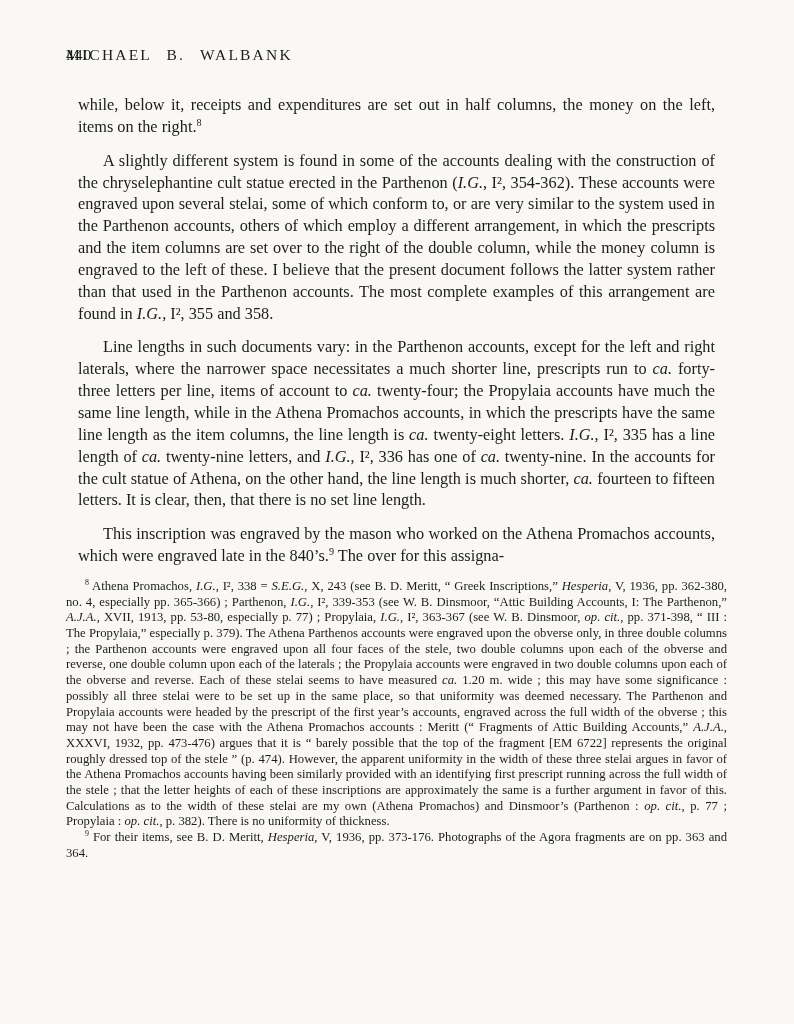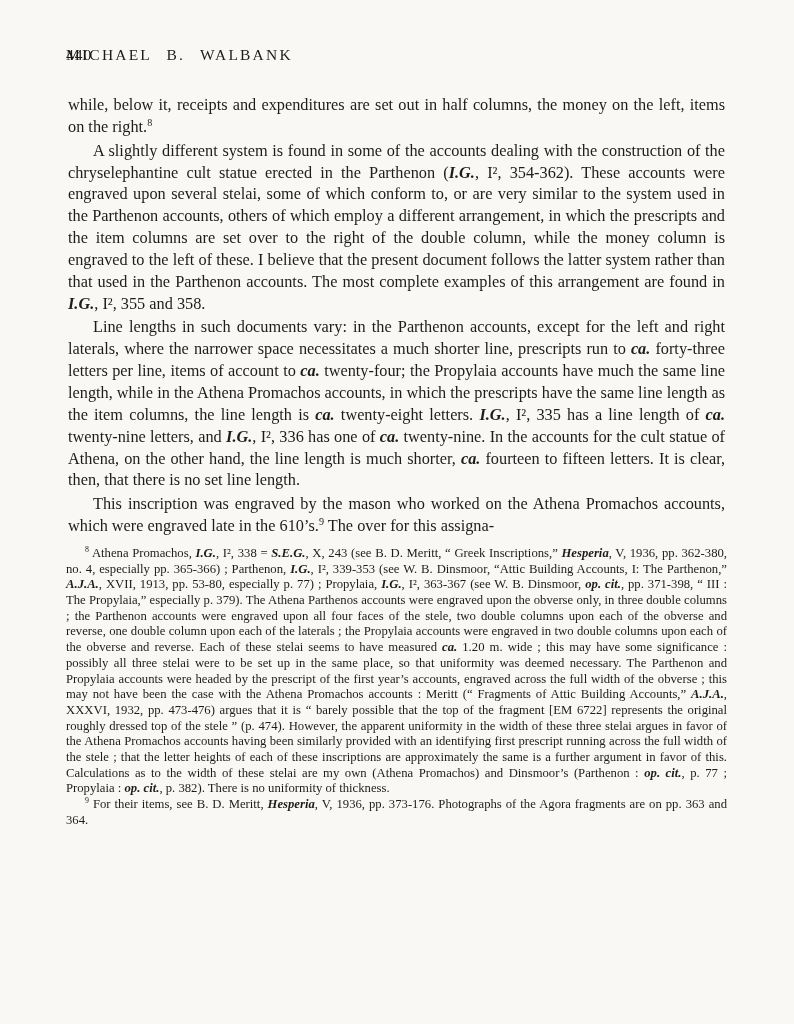--- a/index.html
+++ b/index.html
@@ -29,50 +29,50 @@
     text-align:left;
     letter-spacing:2.2px;
     word-spacing:9px;
   }
   .body-text{
     margin-top:28px;
     font-size:16.3px;
     line-height:21.85px;
     text-align:justify;
   }
-  .body-text p{margin:2px;}
+  .body-text p{margin:12px;}
   .para{text-indent:25px;}
   .para.no-indent{text-indent:0;}
   .footnotes{
     margin-top:9px;
     font-size:12.7px;
     line-height:15.7px;
     text-align:justify;
   }
   .footnotes p{margin:0;text-indent:19px;}
-  .it{font-style:italic;font-weight:bold;}
+  .it{font-style:italic;}
   sup.fn-ref{
     font-size:62%;
     line-height:0;
     vertical-align:super;
   }
 </style>
 </head>
 <body>
 
 <div class="page">
   <header class="running-head">
     <span class="page-num">440</span>
     <span class="author">MICHAEL B. WALBANK</span>
   </header>
 
   <div class="body-text">
       <p class="para no-indent"><span>while, below it, receipts and expenditures are set out in half columns, the money on the left, items on the right.</span><sup class="fn-ref">8</sup></p>
       <p class="para"><span>A slightly different system is found in some of the accounts dealing with the construction of the chryselephantine cult statue erected in the Parthenon (</span><span class="it">I.G.</span><span>, I², 354-362). These accounts were engraved upon several stelai, some of which conform to, or are very similar to the system used in the Parthenon accounts, others of which employ a different arrangement, in which the prescripts and the item columns are set over to the right of the double column, while the money column is engraved to the left of these. I believe that the present document follows the latter system rather than that used in the Parthenon accounts. The most complete examples of this arrangement are found in </span><span class="it">I.G.</span><span>, I², 355 and 358.</span></p>
       <p class="para"><span>Line lengths in such documents vary: in the Parthenon accounts, except for the left and right laterals, where the narrower space necessitates a much shorter line, prescripts run to </span><span class="it">ca.</span><span> forty-three letters per line, items of account to </span><span class="it">ca.</span><span> twenty-four; the Propylaia accounts have much the same line length, while in the Athena Promachos accounts, in which the prescripts have the same line length as the item columns, the line length is </span><span class="it">ca.</span><span> twenty-eight letters. </span><span class="it">I.G.</span><span>, I², 335 has a line length of </span><span class="it">ca.</span><span> twenty-nine letters, and </span><span class="it">I.G.</span><span>, I², 336 has one of </span><span class="it">ca.</span><span> twenty-nine. In the accounts for the cult statue of Athena, on the other hand, the line length is much shorter, </span><span class="it">ca.</span><span> fourteen to fifteen letters. It is clear, then, that there is no set line length.</span></p>
-      <p class="para"><span>This inscription was engraved by the mason who worked on the Athena Promachos accounts, which were engraved late in the 610’s.</span><sup class="fn-ref">9</sup><span> The over for this assigna-</span></p>
+      <p class="para"><span>This inscription was engraved by the mason who worked on the Athena Promachos accounts, which were engraved late in the 840’s.</span><sup class="fn-ref">9</sup><span> The over for this assigna-</span></p>
     </div>
 
   <div class="footnotes">
       <p><sup class="fn-ref">8</sup><span> Athena Promachos, </span><span class="it">I.G.</span><span>, I², 338 = </span><span class="it">S.E.G.</span><span>, X, 243 (see B. D. Meritt, “ Greek Inscriptions,” </span><span class="it">Hesperia</span><span>, V, 1936, pp. 362-380, no. 4, especially pp. 365-366) ; Parthenon, </span><span class="it">I.G.</span><span>, I², 339-353 (see W. B. Dinsmoor, “Attic Building Accounts, I: The Parthenon,” </span><span class="it">A.J.A.</span><span>, XVII, 1913, pp. 53-80, especially p. 77) ; Propylaia, </span><span class="it">I.G.</span><span>, I², 363-367 (see W. B. Dinsmoor, </span><span class="it">op. cit.</span><span>, pp. 371-398, “ III : The Propylaia,” especially p. 379). The Athena Parthenos accounts were engraved upon the obverse only, in three double columns ; the Parthenon accounts were engraved upon all four faces of the stele, two double columns upon each of the obverse and reverse, one double column upon each of the laterals ; the Propylaia accounts were engraved in two double columns upon each of the obverse and reverse. Each of these stelai seems to have measured </span><span class="it">ca.</span><span> 1.20 m. wide ; this may have some significance : possibly all three stelai were to be set up in the same place, so that uniformity was deemed necessary. The Parthenon and Propylaia accounts were headed by the prescript of the first year’s accounts, engraved across the full width of the obverse ; this may not have been the case with the Athena Promachos accounts : Meritt (“ Fragments of Attic Building Accounts,” </span><span class="it">A.J.A.</span><span>, XXXVI, 1932, pp. 473-476) argues that it is “ barely possible that the top of the fragment [EM 6722] represents the original roughly dressed top of the stele ” (p. 474). However, the apparent uniformity in the width of these three stelai argues in favor of the Athena Promachos accounts having been similarly provided with an identifying first prescript running across the full width of the stele ; that the letter heights of each of these inscriptions are approximately the same is a further argument in favor of this. Calculations as to the width of these stelai are my own (Athena Promachos) and Dinsmoor’s (Parthenon : </span><span class="it">op. cit.</span><span>, p. 77 ; Propylaia : </span><span class="it">op. cit.</span><span>, p. 382). There is no uniformity of thickness.</span></p>
       <p><sup class="fn-ref">9</sup><span> For their items, see B. D. Meritt, </span><span class="it">Hesperia</span><span>, V, 1936, pp. 373-176. Photographs of the Agora fragments are on pp. 363 and 364.</span></p>
     </div>
 </div>
 
 </body></html>

